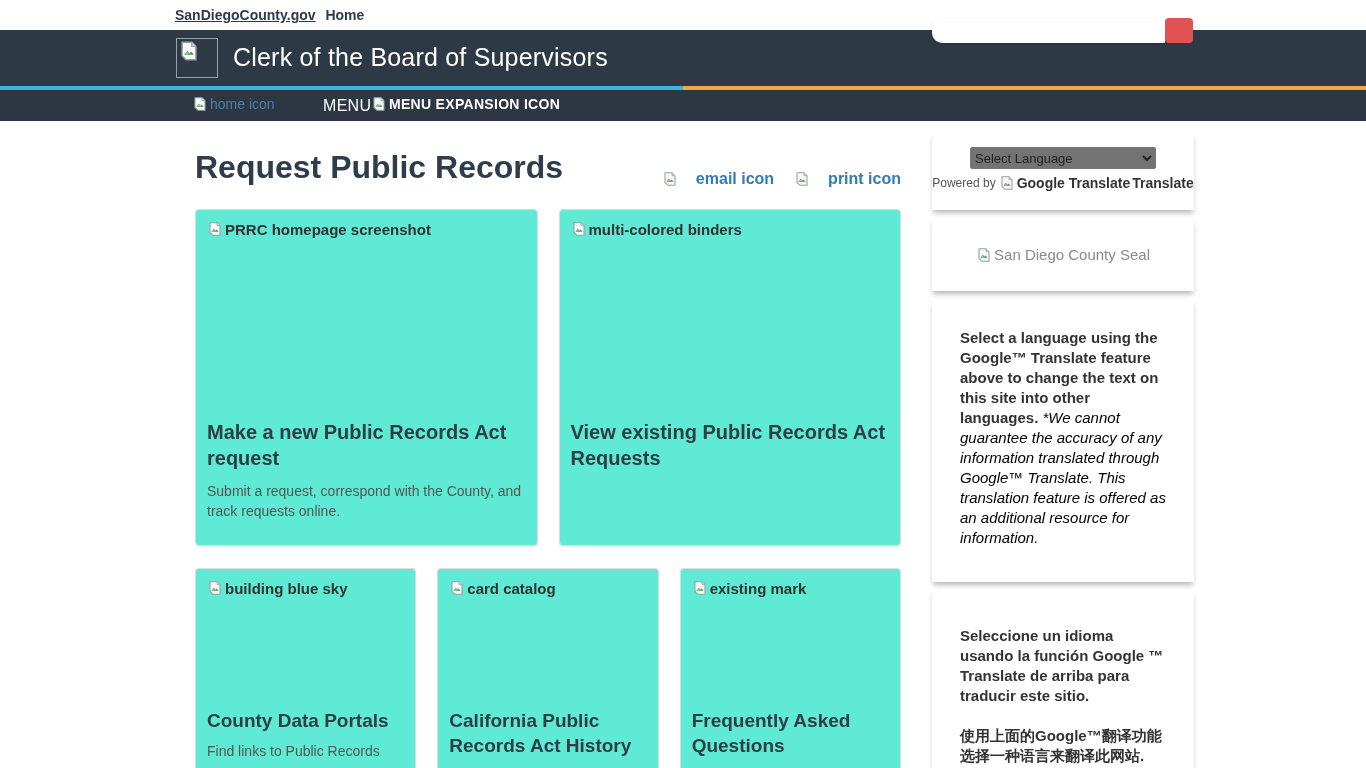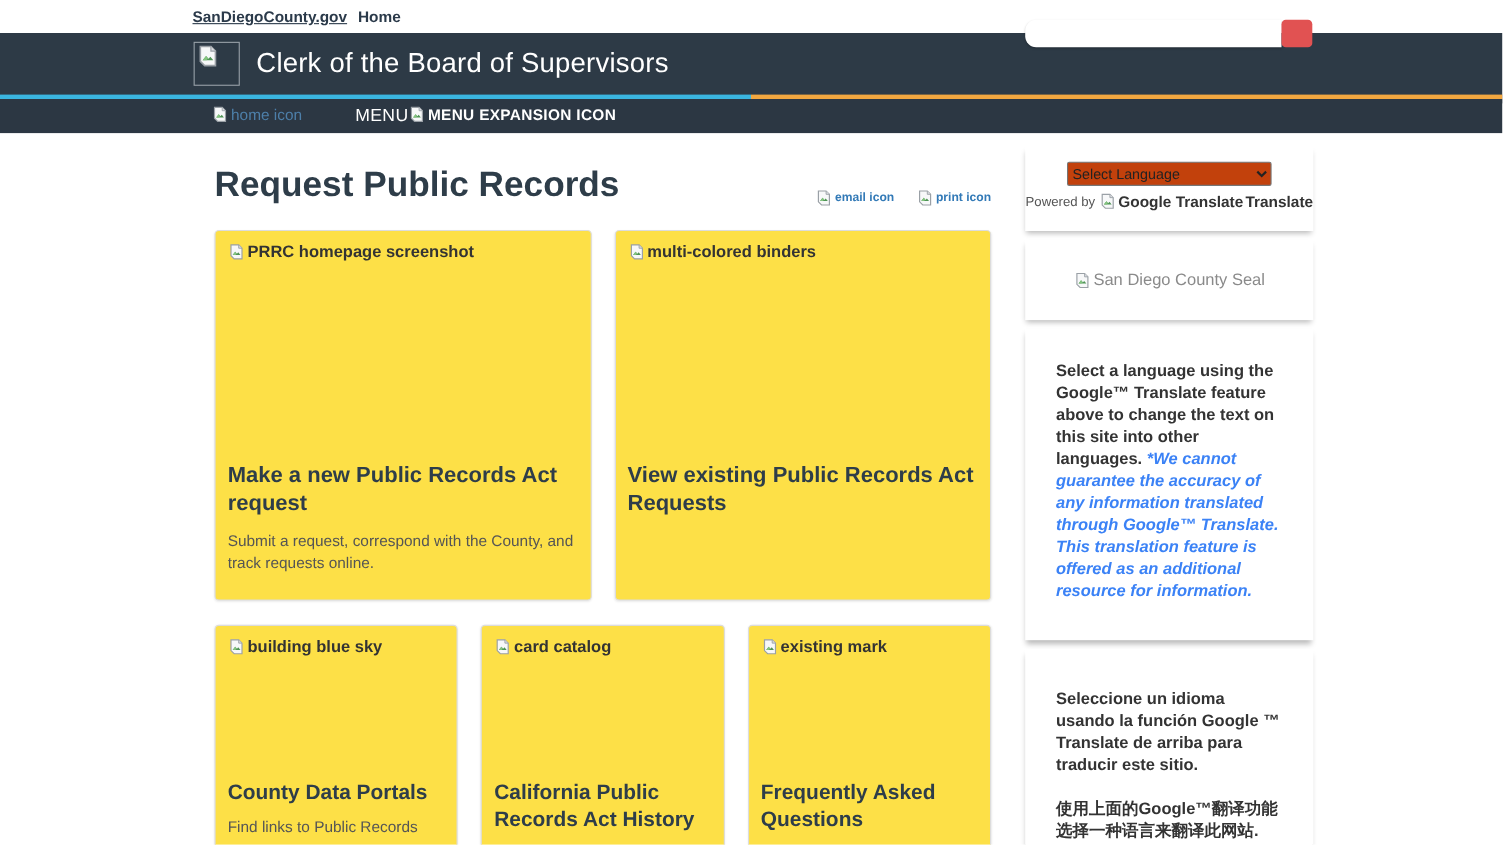--- a/index.html
+++ b/index.html
@@ -44,51 +44,51 @@
   
   .icon { display:inline-flex; width:16px; height:16px; flex:none; }
   .icon svg { width:100%; height:100%; }
   .icon.lg { width:22px; height:22px; }
 
   
   .main { position:absolute; left:195px; top:121px; width:706px; }
   .title-row { display:flex; align-items:flex-end; margin-top:25px; }
   .page-title { font-size:32px; font-weight:700; color:#2e3d49; line-height:42px; }
   .action-icons { margin-left:auto; display:flex; gap:20px; margin-top:9px; }
-  .action-icons .act { display:flex; align-items:center; gap:2px; color:#337ab7;
-                       font-size:11px; font-weight:600; cursor:pointer; }
+  .action-icons .act { display:flex; align-items:center; gap:18px; color:#337ab7;
+                       font-size:16px; font-weight:600; cursor:pointer; }
 
   .row1 { display:flex; gap:21px; margin-top:21px; }
   .row2 { display:flex; gap:21px; margin-top:22px; }
-  .card { background:#fde047; border:1px solid #dcdcdc; border-radius:4px;
+  .card { background:#5eead4; border:1px solid #dcdcdc; border-radius:4px;
           box-shadow:0 1px 2px rgba(0,0,0,0.08); padding:11px; display:flex; flex-direction:column; cursor:pointer; }
   .row1 .card { width:343px; height:337px; }
   .row2 .card { width:222px; height:260px; }
   .alt-line { display:flex; align-items:flex-start; gap:2px; color:#333; font-size:15px; font-weight:600; }
   .row1 .img-area { height:198px; }
   .row2 .img-area { height:128px; }
   .card-title { font-size:20px; font-weight:700; color:#2e3d49; line-height:26px; margin-bottom:10px; }
   .row2 .card-title { font-size:19px; line-height:25px; margin-bottom:8px; }
   .card-desc { font-size:14px; color:#555; line-height:20px; }
 
   
   .sidebar { position:absolute; left:932px; top:133px; width:262px; }
   .sb-card { background:#fff; box-shadow:0 4px 5px -1px rgba(0,0,0,0.28); margin-bottom:8px; }
   .sb-lang { height:77px; padding-top:14px; }
   .lang-select { display:block; margin:0 auto 6px auto; width:186px; height:22px;
-                 font-size:13px; color:#222; border:1px solid #767676; border-radius:2px; background:#c2410c; }
+                 font-size:13px; color:#222; border:1px solid #767676; border-radius:2px; background:#737373; }
   .powered { display:flex; justify-content:center; align-items:center; gap:3px; }
   .powered .pby { font-size:12px; color:#555; }
   .powered .gt { font-size:14px; font-weight:600; color:#333; display:flex; align-items:flex-start; gap:2px; }
   .sb-seal { height:73px; display:flex; align-items:center; justify-content:center; }
   .seal-alt { display:flex; align-items:center; gap:2px; color:#8a8a8a; font-size:15px; }
   .sb-notice-en { height:283px; padding:29px 26px 0 28px; }
   .notice-text { font-size:15px; line-height:20px; color:#333; }
   .notice-text strong { font-weight:700; }
-  .notice-text em { font-style:italic; font-weight:700; color:#3b82f6; }
+  .notice-text em { font-style:italic; font-weight:400; color:#000000; }
   .sb-notice-intl { height:240px; padding:36px 26px 0 28px; }
   .intl-p { font-size:15px; line-height:20px; font-weight:700; color:#333; margin-bottom:20px; }
 </style>
 </head>
 <body>
 
 <div class="screen">
 
   <div class="topbar">
     <div class="topbar-links">

